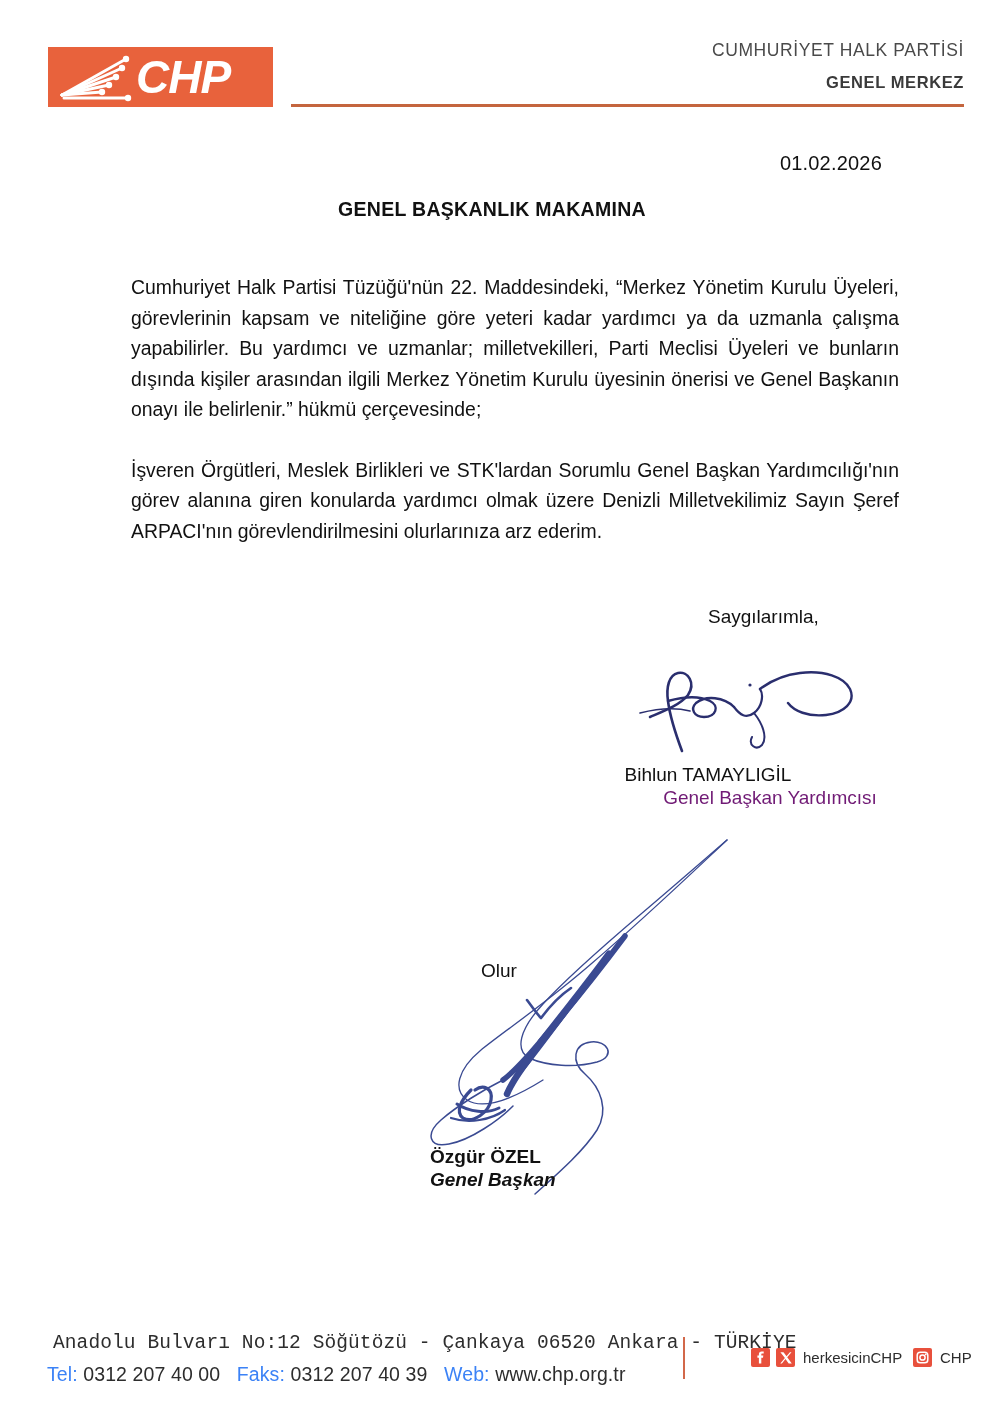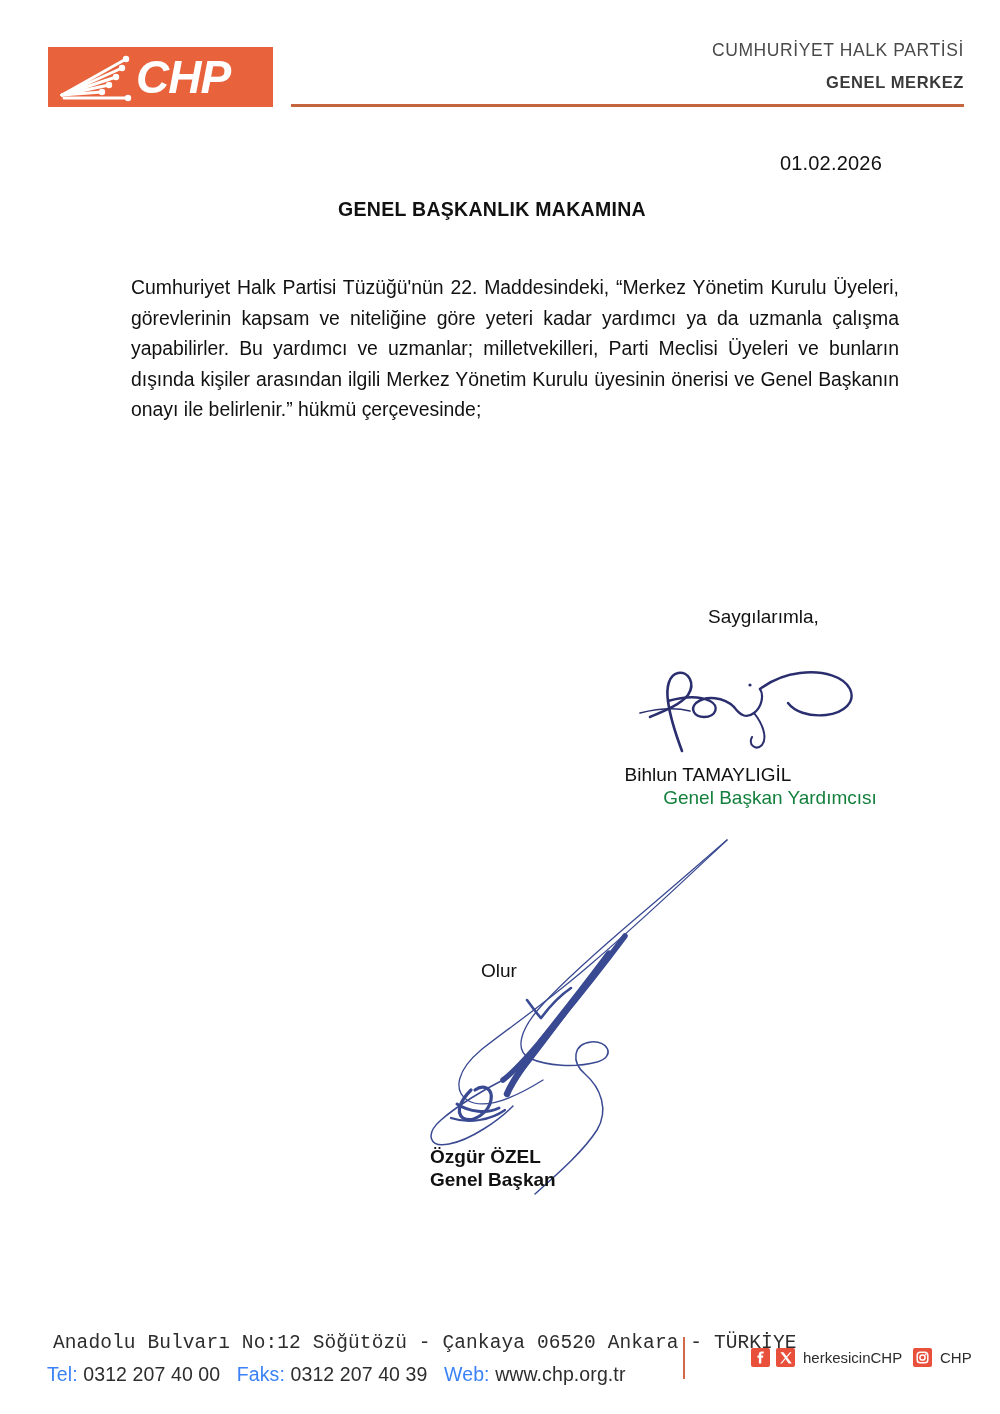--- a/index.html
+++ b/index.html
@@ -147,21 +147,21 @@
   }
   .bihlun-role {
     position: absolute;
     left: 0;
     top: 787px;
     width: 1000px;
     text-align: center;
     padding-left: 540px;
     box-sizing: border-box;
     font-size: 19px;
-    color: #15803d;
+    color: #701a75;
     white-space: nowrap;
   }
 
   
   .sig-ozel {
     position: absolute;
     left: 395px;
     top: 818px;
     width: 400px;
     height: 400px;
@@ -186,20 +186,21 @@
     white-space: nowrap;
   }
   .ozel-role {
     position: absolute;
     left: 430px;
     top: 1169px;
     font-size: 19px;
     font-weight: bold;
     color: #111;
     white-space: nowrap;
+    font-style: italic;
   }
 
   
   .footer-address {
     position: absolute;
     left: 53px;
     top: 1332px;
     font-size: 19.5px;
     color: #2d2d2d;
     letter-spacing: 0.1px;
@@ -289,20 +290,21 @@
 
   <div class="org-name">CUMHURİYET HALK PARTİSİ</div>
   <div class="org-sub">GENEL MERKEZ</div>
   <div class="header-rule"></div>
 
   <div class="doc-date">01.02.2026</div>
   <div class="doc-title">GENEL BAŞKANLIK MAKAMINA</div>
 
   <div class="body-block">
     <p class="para">Cumhuriyet Halk Partisi Tüzüğü'nün 22. Maddesindeki, “Merkez Yönetim Kurulu Üyeleri, görevlerinin kapsam ve niteliğine göre yeteri kadar yardımcı ya da uzmanla çalışma yapabilirler. Bu yardımcı ve uzmanlar; milletvekilleri, Parti Meclisi Üyeleri ve bunların dışında kişiler arasından ilgili Merkez Yönetim Kurulu üyesinin önerisi ve Genel Başkanın onayı ile belirlenir.” hükmü çerçevesinde;</p>
+    <p class="para">İşveren Örgütleri, Meslek Birlikleri ve STK'lardan Sorumlu Genel Başkan Yardımcılığı'nın görev alanına giren konularda yardımcı olmak üzere Denizli Milletvekilimiz Sayın Şeref ARPACI'nın görevlendirilmesini olurlarınıza arz ederim.</p>
   </div>
 
   <div class="regards">Saygılarımla,</div>
 
   <div class="sig-bihlun">
     <svg viewBox="0 0 260 110" width="260" height="110" aria-hidden="true">
       <g fill="none" stroke="#2A2E6E" stroke-linecap="round" stroke-linejoin="round">
         <path d="M22 62 C 36 56, 52 50, 60 40 C 68 28, 60 16, 50 18
                  C 41 20, 38 32, 40 46 C 42 62, 48 80, 54 96" stroke-width="2.6"></path>
         <path d="M40 46 C 54 42, 70 40, 82 46 C 92 51, 88 62, 76 62

